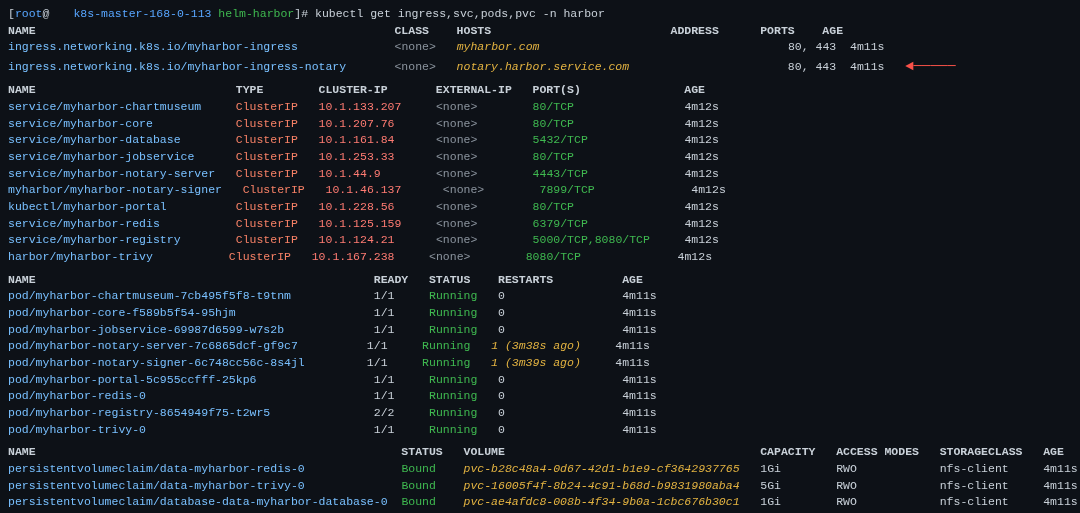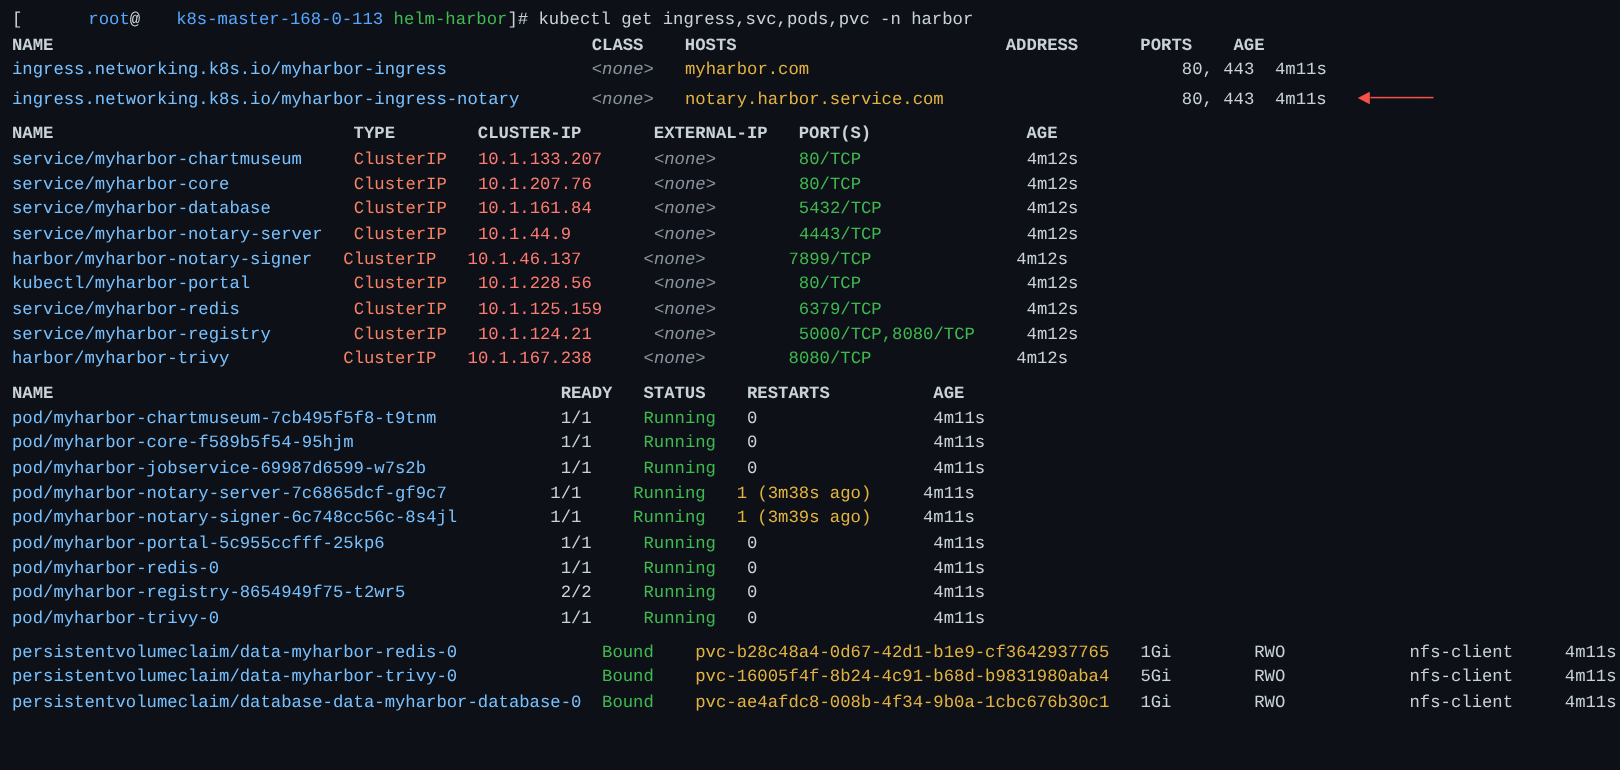--- a/index.html
+++ b/index.html
@@ -17,30 +17,30 @@
       padding: 6px 8px;
       width: 1080px;
       min-height: 513px;
     }
     .line {
       white-space: pre;
       line-height: 1.45;
       display: block;
     }
     .prompt { color: #c9d1d9; }
-    .prompt-user { color: #58a6ff; margin-left: 44px; }
+    .prompt-user { color: #58a6ff; }
     .prompt-host { color: #58a6ff; margin-left: 24px; }
     .prompt-path { color: #3fb950; }
     .cmd { color: #c9d1d9; }
     .col-header { color: #c9d1d9; font-weight: bold; margin-top: 24px; }
     .cyan { color: #79c0ff; }
     .magenta { color: #f78166; }
     .green { color: #3fb950; }
-    .yellow { color: #e3b341; }
-    .none-text { color: #8b949e; font-style: italic; }
+    .yellow { color: #e3b341; font-style: italic; }
+    .none-text { color: #8b949e; }
     .ip-text { color: #ff7b72; }
     .arrow {
       display: inline-block;
       color: #f85149;
       font-size: 14px;
     }
     .section-gap { height: 6px; display: block; }
   </style>
 </head>
 <body>
@@ -54,22 +54,23 @@
   <span class="line"><span class="cyan">ingress.networking.k8s.io/myharbor-ingress</span>              <span class="none-text">&lt;none&gt;</span>   <span class="yellow">myharbor.com</span>                                    80, 443  4m11s</span>
   <span class="line"><span class="cyan">ingress.networking.k8s.io/myharbor-ingress-notary</span>       <span class="none-text">&lt;none&gt;</span>   <span class="yellow">notary.harbor.service.com</span>                       80, 443  4m11s   <span class="arrow">◄─────</span></span>
 
   <span class="section-gap"></span>
 
   <span class="line"><span class="col-header">NAME                             TYPE        CLUSTER-IP       EXTERNAL-IP   PORT(S)               AGE</span></span>
 
   <span class="line"><span class="cyan">service/myharbor-chartmuseum</span>     <span class="magenta">ClusterIP</span>   <span class="ip-text">10.1.133.207</span>     <span class="none-text">&lt;none&gt;</span>        <span class="green">80/TCP</span>                4m12s</span>
   <span class="line"><span class="cyan">service/myharbor-core</span>            <span class="magenta">ClusterIP</span>   <span class="ip-text">10.1.207.76</span>      <span class="none-text">&lt;none&gt;</span>        <span class="green">80/TCP</span>                4m12s</span>
   <span class="line"><span class="cyan">service/myharbor-database</span>        <span class="magenta">ClusterIP</span>   <span class="ip-text">10.1.161.84</span>      <span class="none-text">&lt;none&gt;</span>        <span class="green">5432/TCP</span>              4m12s</span>
+  <span class="line"><span class="cyan">service/myharbor-jobservice</span>      <span class="magenta">ClusterIP</span>   <span class="ip-text">10.1.253.33</span>      <span class="none-text">&lt;none&gt;</span>        <span class="green">80/TCP</span>                4m12s</span>
   <span class="line"><span class="cyan">service/myharbor-notary-server</span>   <span class="magenta">ClusterIP</span>   <span class="ip-text">10.1.44.9</span>        <span class="none-text">&lt;none&gt;</span>        <span class="green">4443/TCP</span>              4m12s</span>
-  <span class="line"><span class="cyan">harbor/myharbor-notary-signer</span>   <span class="magenta">ClusterIP</span>   <span class="ip-text">10.1.46.137</span>      <span class="none-text">&lt;none&gt;</span>        <span class="green">7899/TCP</span>              4m12s</span>
+  <span class="line"><span class="cyan">myharbor/myharbor-notary-signer</span>   <span class="magenta">ClusterIP</span>   <span class="ip-text">10.1.46.137</span>      <span class="none-text">&lt;none&gt;</span>        <span class="green">7899/TCP</span>              4m12s</span>
   <span class="line"><span class="cyan">kubectl/myharbor-portal</span>          <span class="magenta">ClusterIP</span>   <span class="ip-text">10.1.228.56</span>      <span class="none-text">&lt;none&gt;</span>        <span class="green">80/TCP</span>                4m12s</span>
   <span class="line"><span class="cyan">service/myharbor-redis</span>           <span class="magenta">ClusterIP</span>   <span class="ip-text">10.1.125.159</span>     <span class="none-text">&lt;none&gt;</span>        <span class="green">6379/TCP</span>              4m12s</span>
   <span class="line"><span class="cyan">service/myharbor-registry</span>        <span class="magenta">ClusterIP</span>   <span class="ip-text">10.1.124.21</span>      <span class="none-text">&lt;none&gt;</span>        <span class="green">5000/TCP,8080/TCP</span>     4m12s</span>
   <span class="line"><span class="cyan">harbor/myharbor-trivy</span>           <span class="magenta">ClusterIP</span>   <span class="ip-text">10.1.167.238</span>     <span class="none-text">&lt;none&gt;</span>        <span class="green">8080/TCP</span>              4m12s</span>
 
   <span class="section-gap"></span>
 
   <span class="line"><span class="col-header">NAME                                                 READY   STATUS    RESTARTS          AGE</span></span>
 
   <span class="line"><span class="cyan">pod/myharbor-chartmuseum-7cb495f5f8-t9tnm</span>            1/1     <span class="green">Running</span>   0                 4m11s</span>
@@ -77,18 +78,19 @@
   <span class="line"><span class="cyan">pod/myharbor-jobservice-69987d6599-w7s2b</span>             1/1     <span class="green">Running</span>   0                 4m11s</span>
   <span class="line"><span class="cyan">pod/myharbor-notary-server-7c6865dcf-gf9c7</span>          1/1     <span class="green">Running</span>   <span class="yellow">1 (3m38s ago)</span>     4m11s</span>
   <span class="line"><span class="cyan">pod/myharbor-notary-signer-6c748cc56c-8s4jl</span>         1/1     <span class="green">Running</span>   <span class="yellow">1 (3m39s ago)</span>     4m11s</span>
   <span class="line"><span class="cyan">pod/myharbor-portal-5c955ccfff-25kp6</span>                 1/1     <span class="green">Running</span>   0                 4m11s</span>
   <span class="line"><span class="cyan">pod/myharbor-redis-0</span>                                 1/1     <span class="green">Running</span>   0                 4m11s</span>
   <span class="line"><span class="cyan">pod/myharbor-registry-8654949f75-t2wr5</span>               2/2     <span class="green">Running</span>   0                 4m11s</span>
   <span class="line"><span class="cyan">pod/myharbor-trivy-0</span>                                 1/1     <span class="green">Running</span>   0                 4m11s</span>
 
   <span class="section-gap"></span>
 
+  <span class="line"><span class="col-header">NAME                                                     STATUS   VOLUME                                     CAPACITY   ACCESS MODES   STORAGECLASS   AGE</span></span>
 
   <span class="line"><span class="cyan">persistentvolumeclaim/data-myharbor-redis-0</span>              <span class="green">Bound</span>    <span class="yellow">pvc-b28c48a4-0d67-42d1-b1e9-cf3642937765</span>   1Gi        RWO            nfs-client     4m11s</span>
   <span class="line"><span class="cyan">persistentvolumeclaim/data-myharbor-trivy-0</span>              <span class="green">Bound</span>    <span class="yellow">pvc-16005f4f-8b24-4c91-b68d-b9831980aba4</span>   5Gi        RWO            nfs-client     4m11s</span>
   <span class="line"><span class="cyan">persistentvolumeclaim/database-data-myharbor-database-0</span>  <span class="green">Bound</span>    <span class="yellow">pvc-ae4afdc8-008b-4f34-9b0a-1cbc676b30c1</span>   1Gi        RWO            nfs-client     4m11s</span>
 
 </div>
 
 </body></html>

